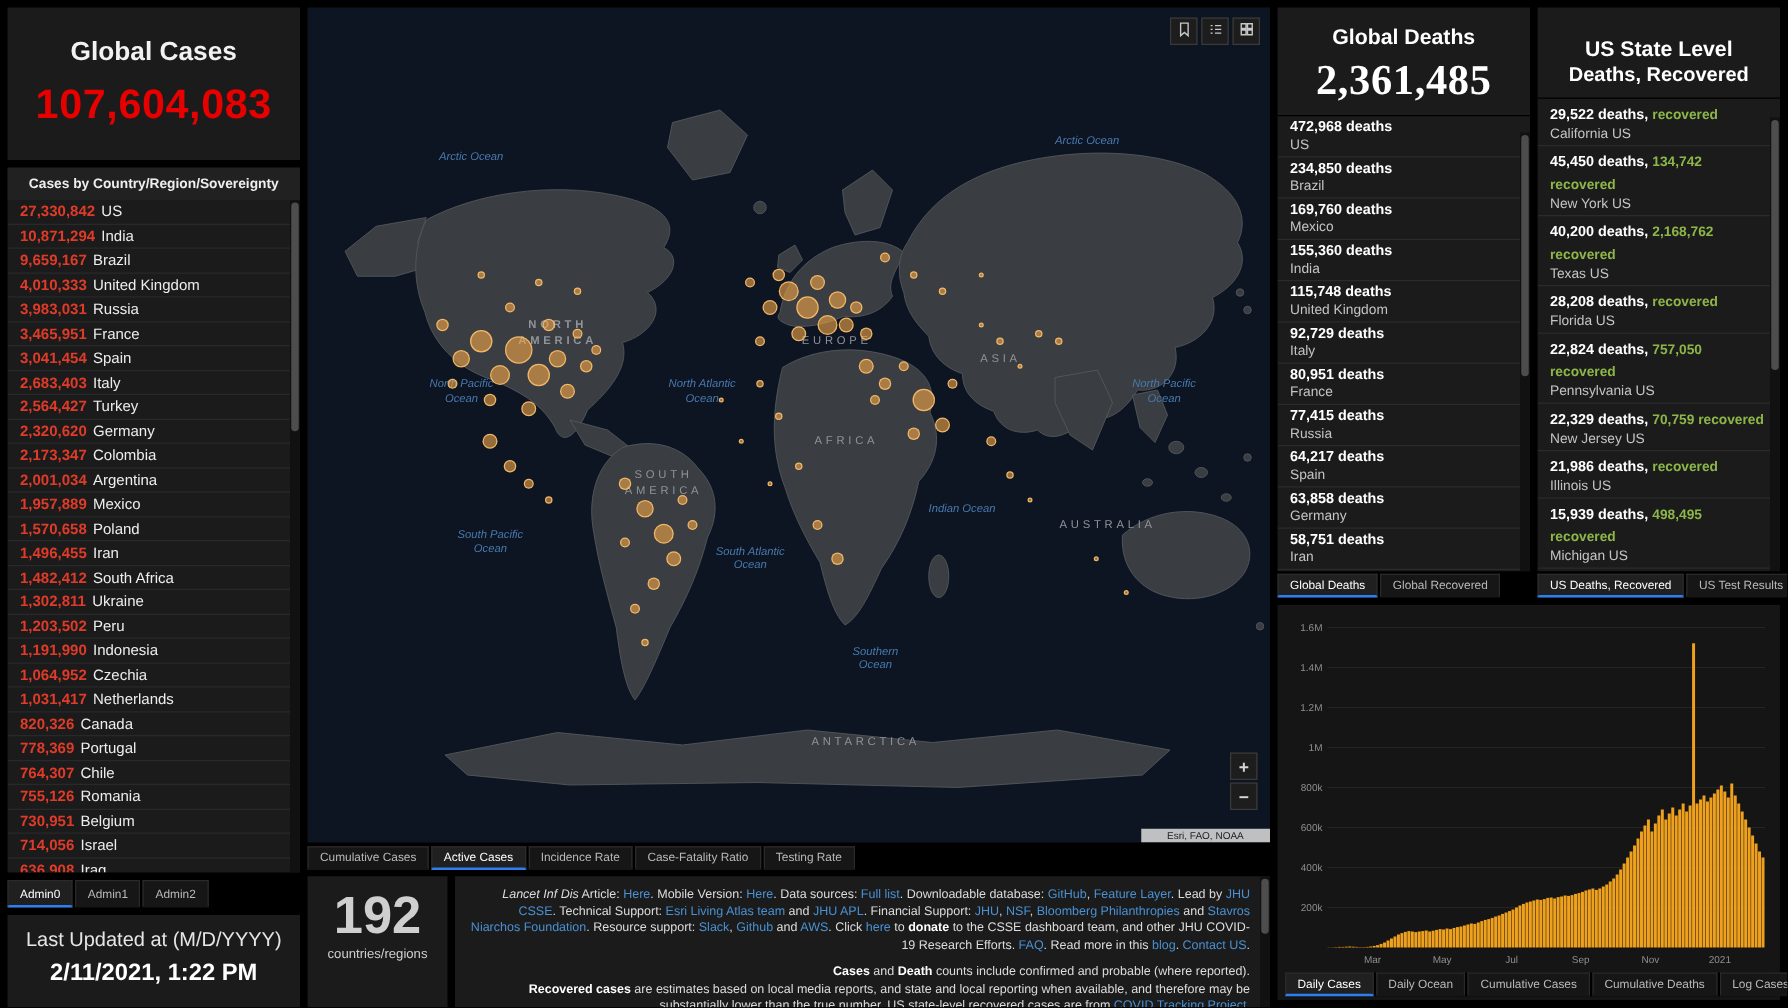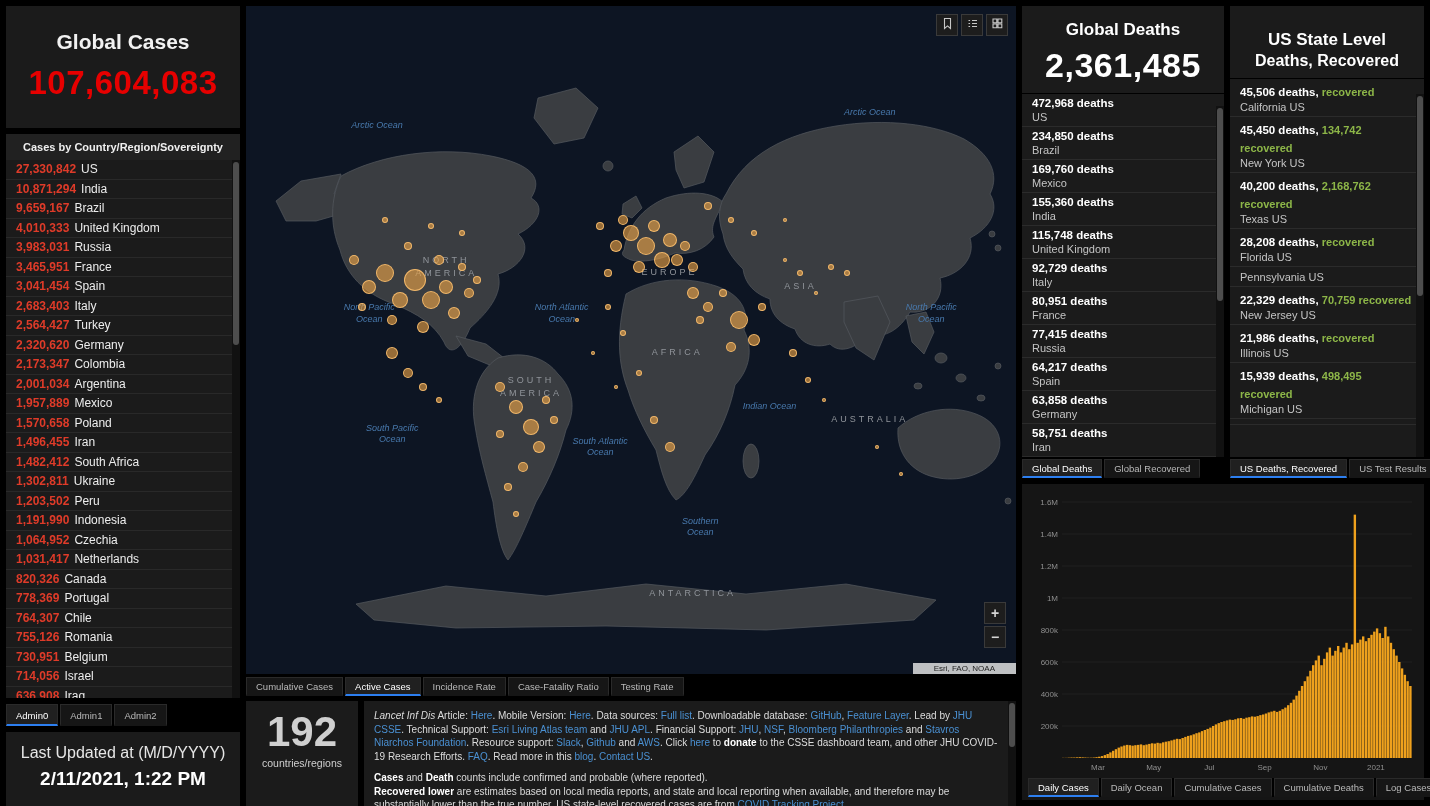--- a/index.html
+++ b/index.html
@@ -42,35 +42,35 @@
   .map-btns{position:absolute;top:8px;right:8px;display:flex;gap:3px;}
   .map-btn{width:22px;height:22px;background:#1d1d1d;border:1px solid #3a3a3a;display:flex;align-items:center;justify-content:center;padding:0;cursor:pointer;}
   .zoomctl{position:absolute;right:10px;bottom:26px;display:flex;flex-direction:column;gap:2px;}
   .zoom-btn{width:22px;height:22px;background:#1d1d1d;border:1px solid #3a3a3a;color:#d5d5d5;font-size:14px;font-weight:700;line-height:18px;text-align:center;cursor:pointer;padding:0;}
   .attrib{position:absolute;right:0;bottom:0;background:rgba(222,222,222,.85);color:#222;font-size:8px;padding:1px 21px;}
   .map-tabs{margin-top:3px;flex:none;}
   .bottom-row{flex:1;display:flex;gap:6px;margin-top:5px;min-height:0;}
   .panel-count{width:112px;flex:none;text-align:center;padding-top:10px;}
   .count-num{font-size:42px;font-weight:800;color:#cfcfcf;line-height:1;}
   .count-label{font-size:10.5px;color:#cfcfcf;margin-top:4px;}
-  .panel-info{flex:1;position:relative;overflow:hidden;padding:8px 16px 4px 10px;}
+  .panel-info{flex:1;position:relative;overflow:hidden;padding:8px 16px 4px 10px;text-align:right;}
   .panel-info p{margin:0 0 8px;font-size:10px;line-height:1.35;color:#dcdcdc;}
   .panel-info p:nth-child(n+2){margin-bottom:0;}
   .seg-link{color:#4a90d2;cursor:pointer;}
   .seg-bold{font-weight:700;color:#fff;}
   .seg-italic{font-style:italic;}
 
   
   .col-deaths{position:absolute;left:1022px;top:6px;width:202px;height:472px;display:flex;flex-direction:column;}
   .col-us{position:absolute;left:1230px;top:6px;width:194px;height:472px;display:flex;flex-direction:column;}
   .stat-panel{flex:1;min-height:0;display:flex;flex-direction:column;position:relative;overflow:hidden;}
   .stat-head{flex:none;text-align:center;padding:14px 4px 8px;}
   .stat-title{font-size:17px;font-weight:700;color:#fff;margin:0;}
   .stat-title2{font-size:16px;font-weight:700;color:#fff;margin:2px 0 0;}
-  .stat-num{font-size:34px;font-weight:800;color:#fff;margin-top:6px;letter-spacing:.5px;}
+  .stat-num{font-size:34px;font-weight:800;color:#fff;margin-top:6px;letter-spacing:.5px;font-family:Liberation Serif, serif;}
   .stat-rows{flex:1;overflow:hidden;border-top:1px solid #000;padding-right:8px;}
   .stat-row{padding:2.5px 0 2.5px 10px;border-bottom:1px solid #2b2b2b;}
   .death-val{font-size:11.5px;font-weight:700;color:#fff;line-height:13px;}
   .us-rec{font-size:11px;font-weight:700;color:#8db648;}
   .stat-region{font-size:11px;color:#c4c4c4;line-height:13px;padding-top:1px;}
   .stat-tabs{flex:none;margin-top:2px;}
 
   
   .chart-panel{position:absolute;left:1022px;top:484px;width:402px;height:316px;background:#151515;padding:6px 6px 0;display:flex;flex-direction:column;}
   .chart-box{flex:1;min-height:0;}
@@ -253,26 +253,26 @@
       <div id="map-overlays">
           <div class="ocean-label" style="left: 17%; top: 18%;">Arctic Ocean</div>
           <div class="ocean-label" style="left: 81%; top: 16%;">Arctic Ocean</div>
           <div class="ocean-label" style="left: 16%; top: 46%;">North Pacific Ocean</div>
           <div class="ocean-label" style="left: 41%; top: 46%;">North Atlantic Ocean</div>
           <div class="ocean-label" style="left: 89%; top: 46%;">North Pacific Ocean</div>
           <div class="ocean-label" style="left: 68%; top: 60%;">Indian Ocean</div>
           <div class="ocean-label" style="left: 19%; top: 64%;">South Pacific Ocean</div>
           <div class="ocean-label" style="left: 46%; top: 66%;">South Atlantic Ocean</div>
           <div class="ocean-label" style="left: 59%; top: 78%;">Southern Ocean</div>
-          <div class="continent-label" style="left: 26%; top: 39%;">NORTH AMERICA</div>
+          <div class="continent-label" style="left: 26%; top: 39%; font-weight: bold;">NORTH AMERICA</div>
           <div class="continent-label" style="left: 37%; top: 57%; text-align: center;">SOUTH AMERICA</div>
           <div class="continent-label" style="left: 55%; top: 40%;">EUROPE</div>
           <div class="continent-label" style="left: 56%; top: 52%;">AFRICA</div>
           <div class="continent-label" style="left: 72%; top: 42%;">ASIA</div>
-          <div class="continent-label" style="left: 81%; top: 62%;">AUSTRALIA</div>
+          <div class="continent-label" style="left: 81%; top: 62%; text-align: right;">AUSTRALIA</div>
           <div class="continent-label" style="left: 58%; top: 88%;">ANTARCTICA</div>
           <div class="bubble" style="left: 14%; top: 38%; width: 10px; height: 10px;"></div>
           <div class="bubble" style="left: 16%; top: 42%; width: 14px; height: 14px;"></div>
           <div class="bubble" style="left: 18%; top: 40%; width: 18px; height: 18px;"></div>
           <div class="bubble" style="left: 20%; top: 44%; width: 16px; height: 16px;"></div>
           <div class="bubble" style="left: 22%; top: 41%; width: 22px; height: 22px;"></div>
           <div class="bubble" style="left: 24%; top: 44%; width: 18px; height: 18px;"></div>
           <div class="bubble" style="left: 26%; top: 42%; width: 14px; height: 14px;"></div>
           <div class="bubble" style="left: 27%; top: 46%; width: 12px; height: 12px;"></div>
           <div class="bubble" style="left: 23%; top: 48%; width: 12px; height: 12px;"></div>
@@ -378,21 +378,21 @@
 
     <div class="bottom-row">
       <section class="panel panel-count">
         <div class="count-num">192</div>
         <div class="count-label">countries/regions</div>
       </section>
       <section class="panel panel-info">
         <div id="info-text">
             <p><span class="seg-italic">Lancet Inf Dis</span><span> Article: </span><span class="seg-link">Here</span><span>. Mobile Version: </span><span class="seg-link">Here</span><span>. Data sources: </span><span class="seg-link">Full list</span><span>. Downloadable database: </span><span class="seg-link">GitHub</span><span>, </span><span class="seg-link">Feature Layer</span><span>. Lead by </span><span class="seg-link">JHU CSSE</span><span>. Technical Support: </span><span class="seg-link">Esri Living Atlas team</span><span> and </span><span class="seg-link">JHU APL</span><span>. Financial Support: </span><span class="seg-link">JHU</span><span>, </span><span class="seg-link">NSF</span><span>, </span><span class="seg-link">Bloomberg Philanthropies</span><span> and </span><span class="seg-link">Stavros Niarchos Foundation</span><span>. Resource support: </span><span class="seg-link">Slack</span><span>, </span><span class="seg-link">Github</span><span> and </span><span class="seg-link">AWS</span><span>. Click </span><span class="seg-link">here</span><span> to </span><span class="seg-bold">donate</span><span> to the CSSE dashboard team, and other JHU COVID-19 Research Efforts. </span><span class="seg-link">FAQ</span><span>. Read more in this </span><span class="seg-link">blog</span><span>. </span><span class="seg-link">Contact US</span><span>.</span></p>
             <p><span class="seg-bold">Cases</span><span> and </span><span class="seg-bold">Death</span><span> counts include confirmed and probable (where reported).</span></p>
-            <p><span class="seg-bold">Recovered lower</span><span> are estimates based on local media reports, and state and local reporting when available, and therefore may be substantially lower than the true number. US state-level recovered cases are from </span><span class="seg-link">COVID Tracking Project</span><span>.</span></p>
+            <p><span class="seg-bold">Recovered cases</span><span> are estimates based on local media reports, and state and local reporting when available, and therefore may be substantially lower than the true number. US state-level recovered cases are from </span><span class="seg-link">COVID Tracking Project</span><span>.</span></p>
           </div>
         <div class="vscroll" style="top:0;bottom:0;">
           <div class="vthumb" style="top:2px;height:42%;"></div>
         </div>
       </section>
     </div>
   </main>
 
   <aside class="col-deaths">
     <section class="panel stat-panel">
@@ -457,36 +457,37 @@
   </aside>
 
   <aside class="col-us">
     <section class="panel stat-panel">
       <div class="stat-head">
         <h3 class="stat-title" style="margin-top:10px;">US State Level</h3>
         <h3 class="stat-title2">Deaths, Recovered</h3>
       </div>
       <div class="stat-rows" id="us-list">
           <div class="stat-row">
-            <div><span class="death-val">45,506 deaths, </span><span class="us-rec">recovered</span></div>
+            <div><span class="death-val">29,522 deaths, </span><span class="us-rec">recovered</span></div>
             <div class="stat-region">California US</div>
           </div>
           <div class="stat-row">
             <div><span class="death-val">45,450 deaths, </span><span class="us-rec">134,742 recovered</span></div>
             <div class="stat-region">New York US</div>
           </div>
           <div class="stat-row">
             <div><span class="death-val">40,200 deaths, </span><span class="us-rec">2,168,762 recovered</span></div>
             <div class="stat-region">Texas US</div>
           </div>
           <div class="stat-row">
             <div><span class="death-val">28,208 deaths, </span><span class="us-rec">recovered</span></div>
             <div class="stat-region">Florida US</div>
           </div>
           <div class="stat-row">
+            <div><span class="death-val">22,824 deaths, </span><span class="us-rec">757,050 recovered</span></div>
             <div class="stat-region">Pennsylvania US</div>
           </div>
           <div class="stat-row">
             <div><span class="death-val">22,329 deaths, </span><span class="us-rec">70,759 recovered</span></div>
             <div class="stat-region">New Jersey US</div>
           </div>
           <div class="stat-row">
             <div><span class="death-val">21,986 deaths, </span><span class="us-rec">recovered</span></div>
             <div class="stat-region">Illinois US</div>
           </div>

